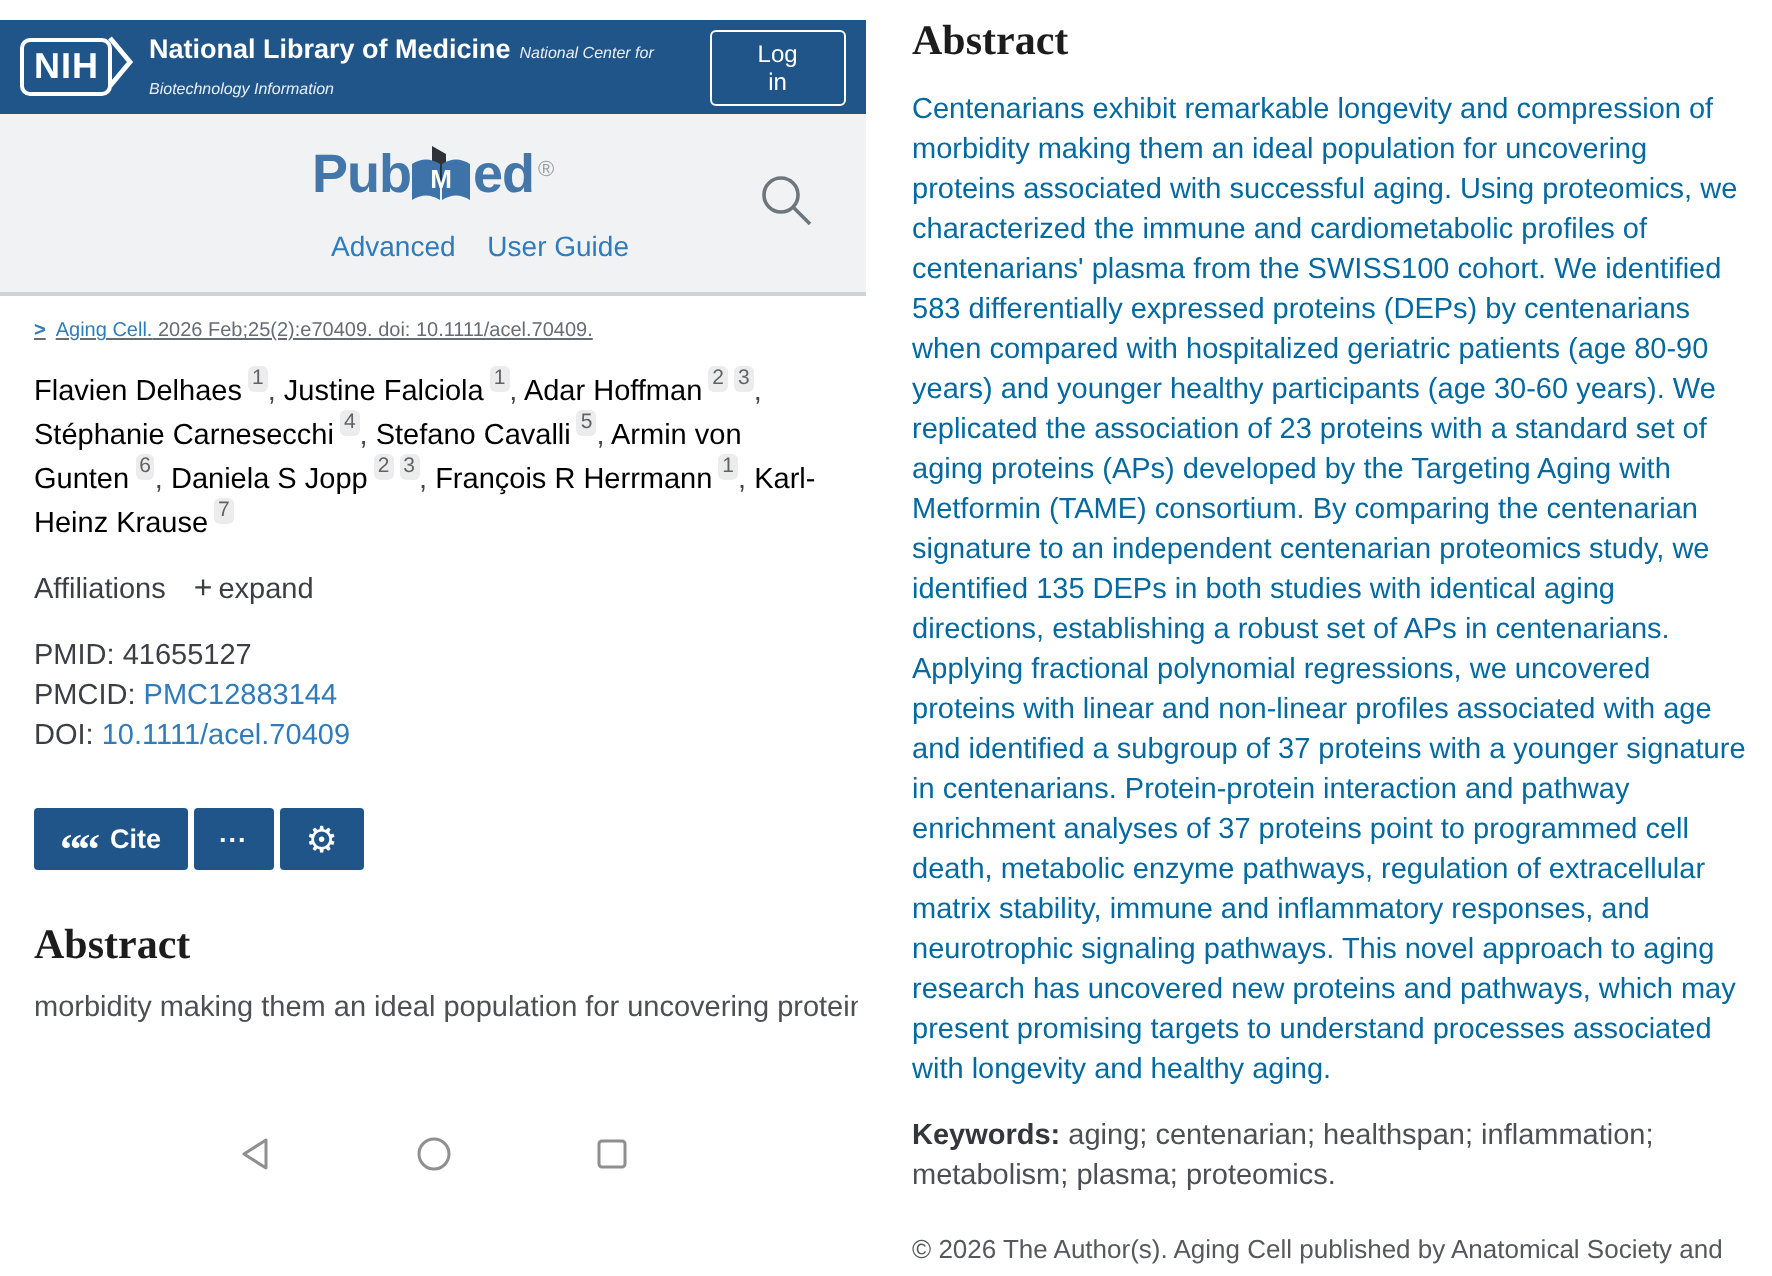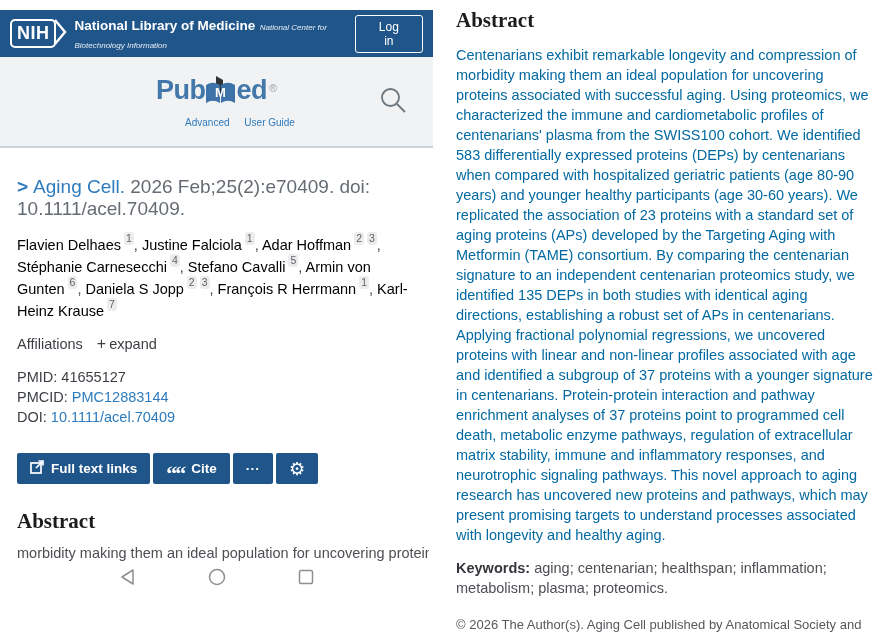--- a/index.html
+++ b/index.html
@@ -17,27 +17,27 @@
   .org-block { margin-left:8px; color:#fff; }
   .org-title { font-size:13.5px; font-weight:bold; line-height:15px; }
   .org-subtitle { font-size:8px; font-style:italic; line-height:10px; color:#e8eef4; }
   .login-btn { margin-left:auto; border:1px solid #fff; border-radius:3px; color:#fff; font-size:12px; padding:4px 20px; background:transparent; cursor:pointer; font-family:inherit; }
 
   .search-area { height:91px; background:#f1f2f3; border-bottom:2px solid #ccd4da; position:relative; display:flex; flex-direction:column; align-items:center; justify-content:center; }
   .logo-row { display:flex; align-items:flex-start; line-height:30px; }
   .logo-txt { font-size:27px; font-weight:bold; color:#4477a9; letter-spacing:-0.5px; }
   .logo-book { margin:0 -1px; position:relative; top:1px; }
   .logo-reg { font-size:11px; color:#9aa0a6; margin-left:2px; margin-top:-2px; }
-  .logo-links { margin-top:2px; font-size:10px;margin-left:47px; }
+  .logo-links { margin-top:2px; font-size:14px;margin-left:47px; }
   .logo-links a { color:#2e7bbd; text-decoration:none; margin:0 6px; cursor:pointer; }
   .search-icon { position:absolute; right:26px; top:29px; cursor:pointer; }
 
   .page-content { padding:0 17px; }
 
-  .citation { margin-top:28px; font-size:19px; color:#666c73; }
+  .citation { margin-top:12px; font-size:10px; color:#666c73;text-decoration:underline; }
   .cite-chev { color:#2e7bbd; font-weight:bold; margin-right:5px; }
   .journal-link { color:#2e7bbd; text-decoration:none; cursor:pointer; }
 
   .article-title { margin-top:16px; width:406px; font-family:"Liberation Serif", serif; font-weight:bold; font-size:20px; line-height:23.5px; color:#1c1c1c; }
 
   .authors { margin-top:14px; width:402px; font-size:14.5px; line-height:22px; color:#444; }
   .author-link { color:#000000; text-decoration:none; cursor:pointer; }
   .author-sup { display:inline-block; font-size:10.5px; line-height:13px; color:#5f6368; background:#ececec; border-radius:3px; padding:0 2px; margin-left:3px; transform:translateY(-2px); cursor:pointer; }
   .author-sep { color:#444; }
 
@@ -132,30 +132,20 @@
         </div>
 
         <div class="ids">
           <div><span>PMID: </span><span>41655127</span></div>
           <div><span>PMCID: </span><a>PMC12883144</a></div>
           <div><span>DOI: </span><a>10.1111/acel.70409</a></div>
         </div>
 
         <div class="toolbar">
           <button class="tb-btn">
-            <span>
-              <svg width="14" height="14" viewBox="0 0 14 14">
-                  <rect x="1" y="3" width="10" height="10" fill="none" stroke="#ffffff" stroke-width="1.7"></rect>
-                  <line x1="6" y1="8" x2="12.5" y2="1.5" stroke="#ffffff" stroke-width="1.7"></line>
-                  <path d="M8.5 1 L13 1 L13 5.5" fill="none" stroke="#ffffff" stroke-width="1.7"></path>
-                </svg>
-            </span>
-            <span>Full text links</span>
-          </button>
-          <button class="tb-btn">
             <span class="quote-glyph">““</span>
             <span>Cite</span>
           </button>
           <button class="tb-btn">
               <span class="dots-glyph">...</span>
             </button>
           <button class="tb-btn">
               <span class="gear-glyph">⚙</span>
             </button>
         </div>

